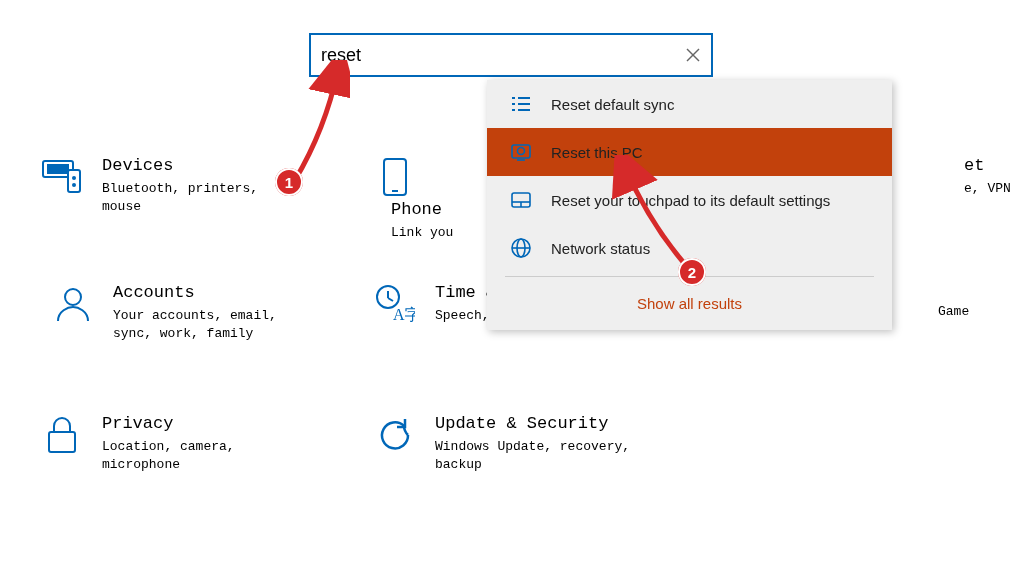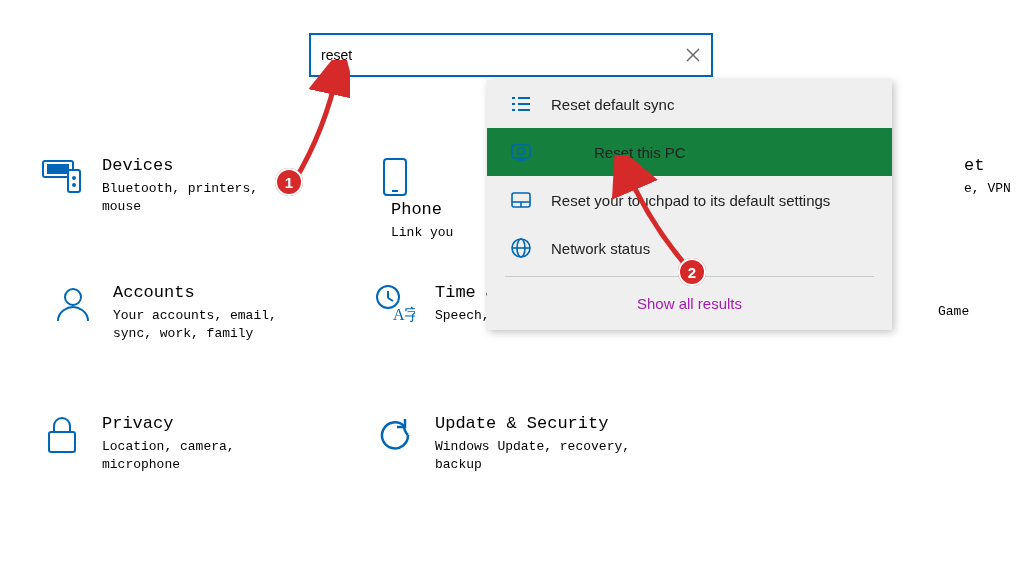--- a/index.html
+++ b/index.html
@@ -1,36 +1,36 @@
 <!DOCTYPE html>
 <html><head>
 <meta charset="utf-8">
 <style>
   html,body{margin:0;padding:0;width:1024px;height:573px;font-family:"Segoe UI",Arial,sans-serif;background:#fff;color:#000;overflow:hidden;}
   .canvas{position:relative;width:1024px;height:573px;}
 
   
   .search-box{position:absolute;left:309px;top:33px;width:400px;height:40px;border:2px solid #0067b8;background:#fff;display:flex;align-items:center;}
-  .search-box input{flex:1;border:none;height:100%;font-size:14px;padding:0 10px;outline:none;color:#000;background:transparent;}
+  .search-box input{flex:1;border:none;height:100%;font-size:18px;padding:0 10px;outline:none;color:#000;background:transparent;}
   .clear-btn{width:36px;height:100%;display:flex;align-items:center;justify-content:center;color:#666;font-size:16px;}
 
   
   .tile{position:absolute;display:flex;align-items:flex-start;}
   .tile .ic{width:44px;height:44px;color:#0067b8;display:flex;align-items:center;justify-content:center;flex-shrink:0;}
   .tile .txt{margin-left:18px;font-family:Liberation Mono, monospace;}
   .tile .title{font-size:17px;color:#000;line-height:22px;}
   .tile .sub{font-size:13px;color:#000000;margin-top:3px;max-width:200px;line-height:18px;}
 
   
   .results{position:absolute;left:487px;top:80px;width:405px;background:#efefef;box-shadow:2px 2px 8px rgba(0,0,0,.25);}
   .r-item{display:flex;align-items:center;height:48px;padding:0 20px;font-size:15px;color:#222;}
-  .r-item.hl{background:#15803d;gap:43px;}
+  .r-item.hl{background:#c2410c;}
   .r-item .r-ic{width:28px;height:28px;color:#0067b8;display:flex;align-items:center;justify-content:center;margin-right:16px;flex-shrink:0;}
   .divider{height:1px;background:#cccccc;margin:4px 18px 0 18px;}
-  .show-all{text-align:center;font-size:15px;color:#a21caf;padding:18px 0;}
+  .show-all{text-align:center;font-size:15px;color:#c2410c;padding:18px 0;}
 
   
   .marker{position:absolute;width:28px;height:28px;border-radius:50%;background:#d62a2a;color:#fff;font-size:15px;font-weight:600;display:flex;align-items:center;justify-content:center;box-shadow:0 0 0 2px #fff inset;}
   .arrow-svg{position:absolute;pointer-events:none;}
 
   
   svg{display:block;}
 </style>
 </head>
 <body>

